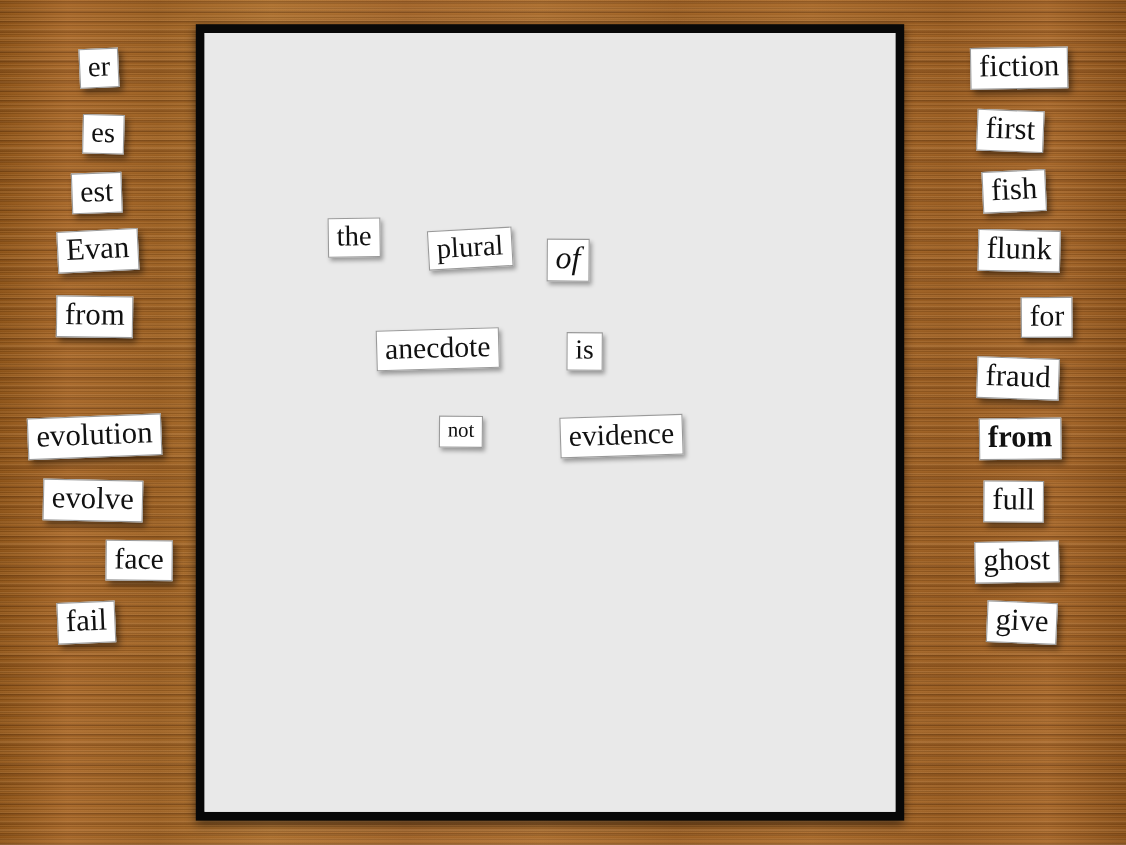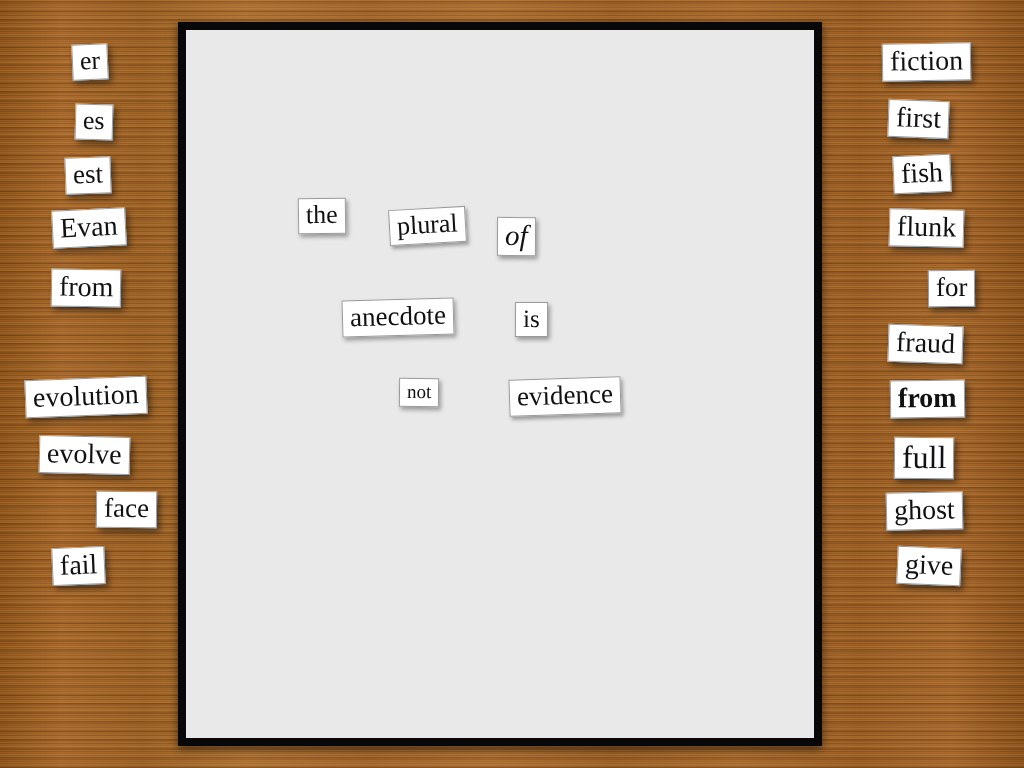--- a/index.html
+++ b/index.html
@@ -121,21 +121,21 @@
     </div>
 
   <div id="right-tray">
       <div class="tile on-wood" style="left: 882px; top: 43px; font-size: 28px; transform: rotate(-0.9deg);"><span>fiction</span></div>
       <div class="tile on-wood" style="left: 888px; top: 100px; font-size: 28px; transform: rotate(2.2deg);"><span>first</span></div>
       <div class="tile on-wood" style="left: 893px; top: 155px; font-size: 28px; transform: rotate(-2.6deg);"><span>fish</span></div>
       <div class="tile on-wood" style="left: 889px; top: 209px; font-size: 28px; transform: rotate(1.3deg);"><span>flunk</span></div>
       <div class="tile on-wood" style="left: 903px; top: 270px; font-size: 27px; transform: rotate(-0.4deg); margin-left: 25px;"><span>for</span></div>
       <div class="tile on-wood" style="left: 888px; top: 325px; font-size: 28px; transform: rotate(1.9deg);"><span>fraud</span></div>
       <div class="tile on-wood" style="left: 890px; top: 380px; font-size: 28px; transform: rotate(-0.6deg); font-weight: bold;"><span>from</span></div>
-      <div class="tile on-wood" style="left: 894px; top: 437px; font-size: 32px; transform: rotate(0.5deg); text-align: center;"><span>full</span></div>
+      <div class="tile on-wood" style="left: 894px; top: 437px; font-size: 28px; transform: rotate(0.5deg); text-align: center;"><span>full</span></div>
       <div class="tile on-wood" style="left: 886px; top: 492px; font-size: 28px; transform: rotate(-1deg);"><span>ghost</span></div>
       <div class="tile on-wood" style="left: 897px; top: 547px; font-size: 28px; transform: rotate(2.4deg);"><span>give</span></div>
     </div>
 
   <div id="toolbar">
 
     
 
     
 

